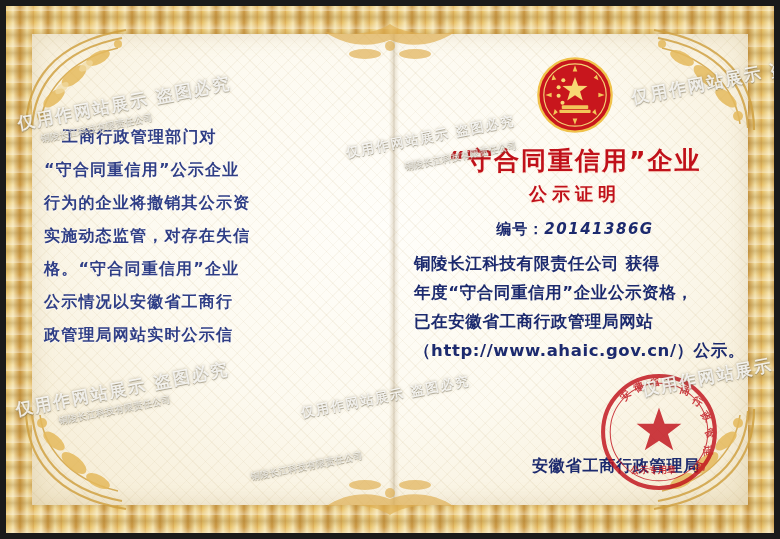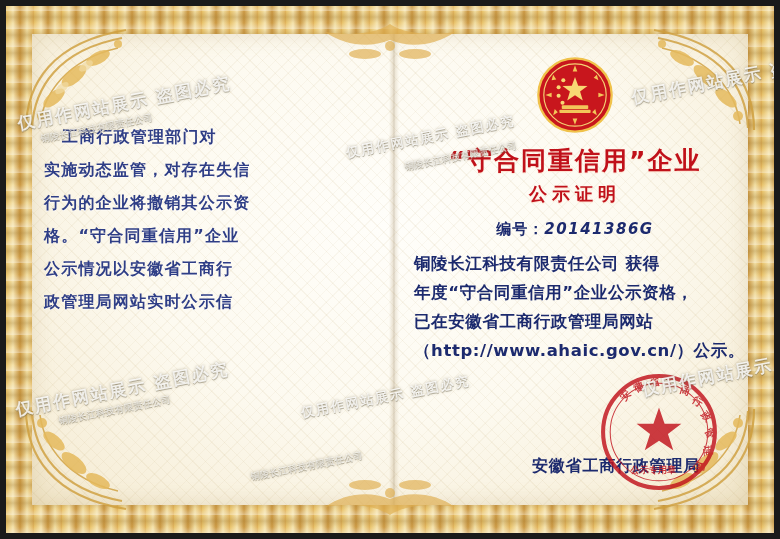--- a/index.html
+++ b/index.html
@@ -330,22 +330,23 @@
     <g fill="#e0b052" opacity="0.8">
       <path d="M125,4 C140,14 165,16 190,12 C170,26 145,28 125,20 C105,28 80,26 60,12 C85,16 110,14 125,4 Z"></path>
       <circle cx="125" cy="26" r="5"></circle>
       <ellipse cx="100" cy="34" rx="16" ry="5"></ellipse>
       <ellipse cx="150" cy="34" rx="16" ry="5"></ellipse>
     </g>
   </svg>
 
   <div class="left-page">
     <div class="left-line indent">工商行政管理部门对</div>
+    <div class="left-line">“守合同重信用”公示企业</div>
+    <div class="left-line">行为的企业将撤销其公示资</div>
     <div class="left-line">实施动态监管，对存在失信</div>
-    <div class="left-line">行为的企业将撤销其公示资</div>
     <div class="left-line">格。“守合同重信用”企业</div>
     <div class="left-line">公示情况以安徽省工商行</div>
     <div class="left-line">政管理局网站实时公示信</div>
   </div>
 
   <div class="right-page">
 
     <div class="emblem-wrap">
       <svg class="emblem" viewBox="0 0 100 100">
         <circle cx="50" cy="50" r="47" fill="#c8161d" stroke="#f0c24a" stroke-width="3"></circle>

